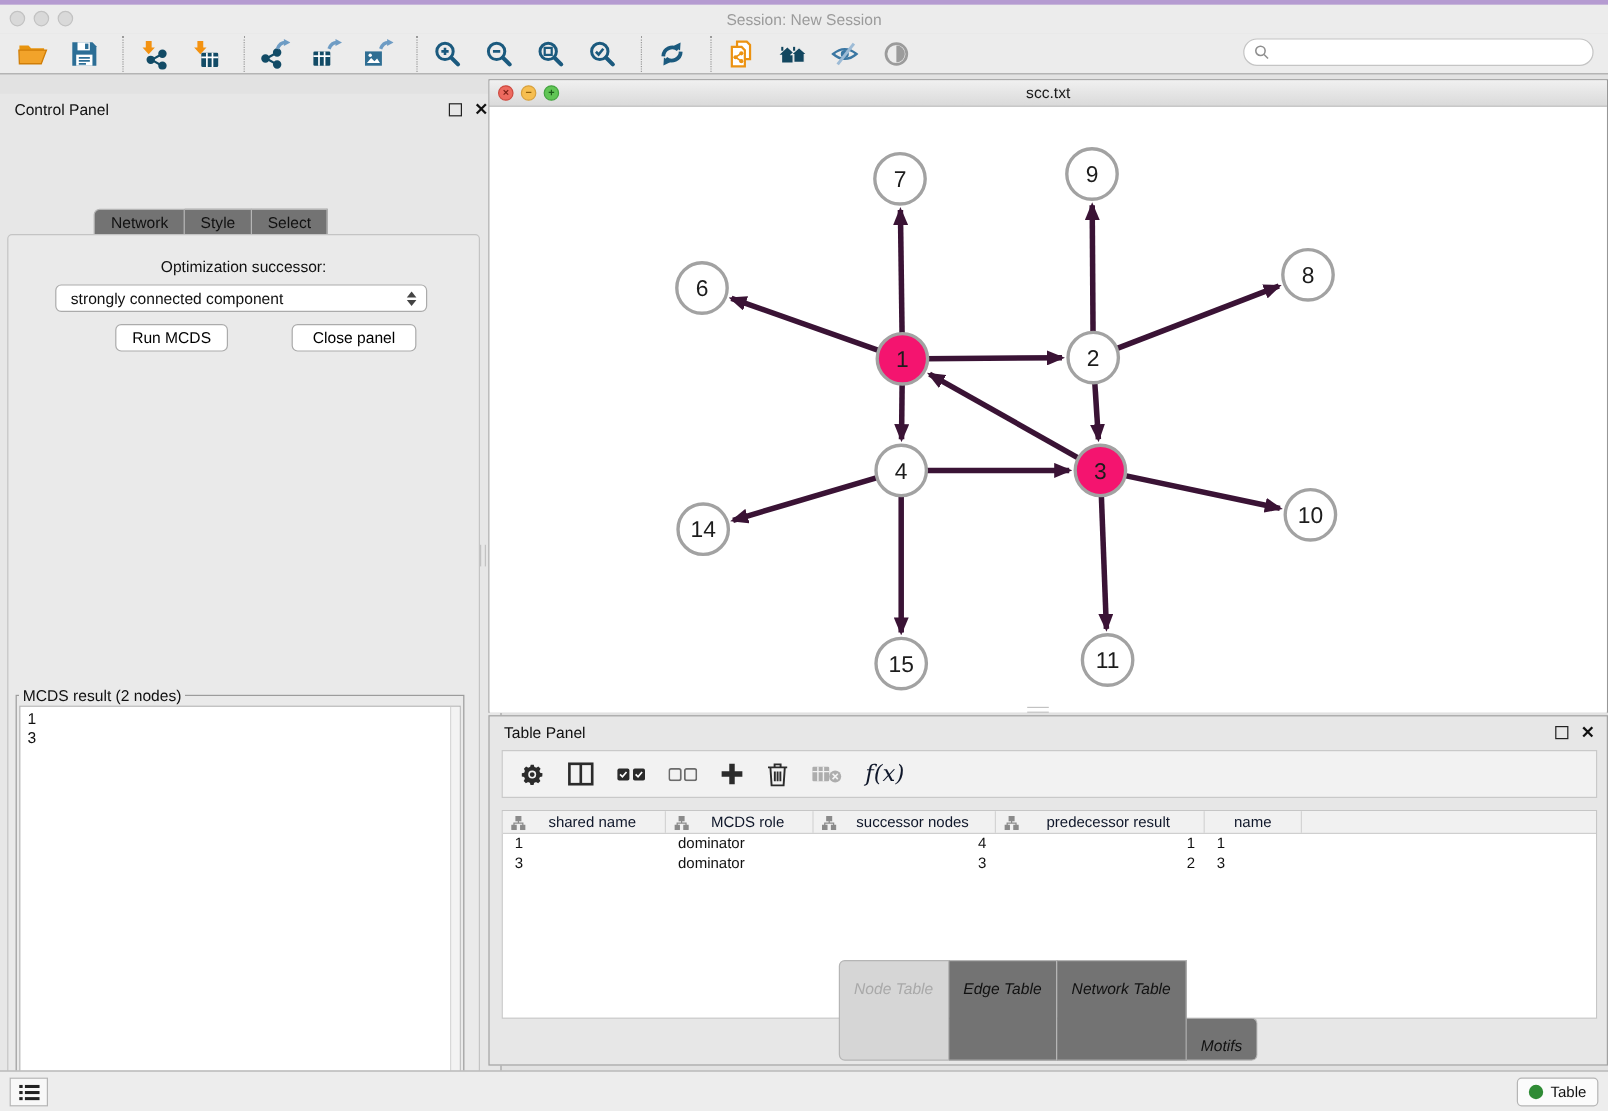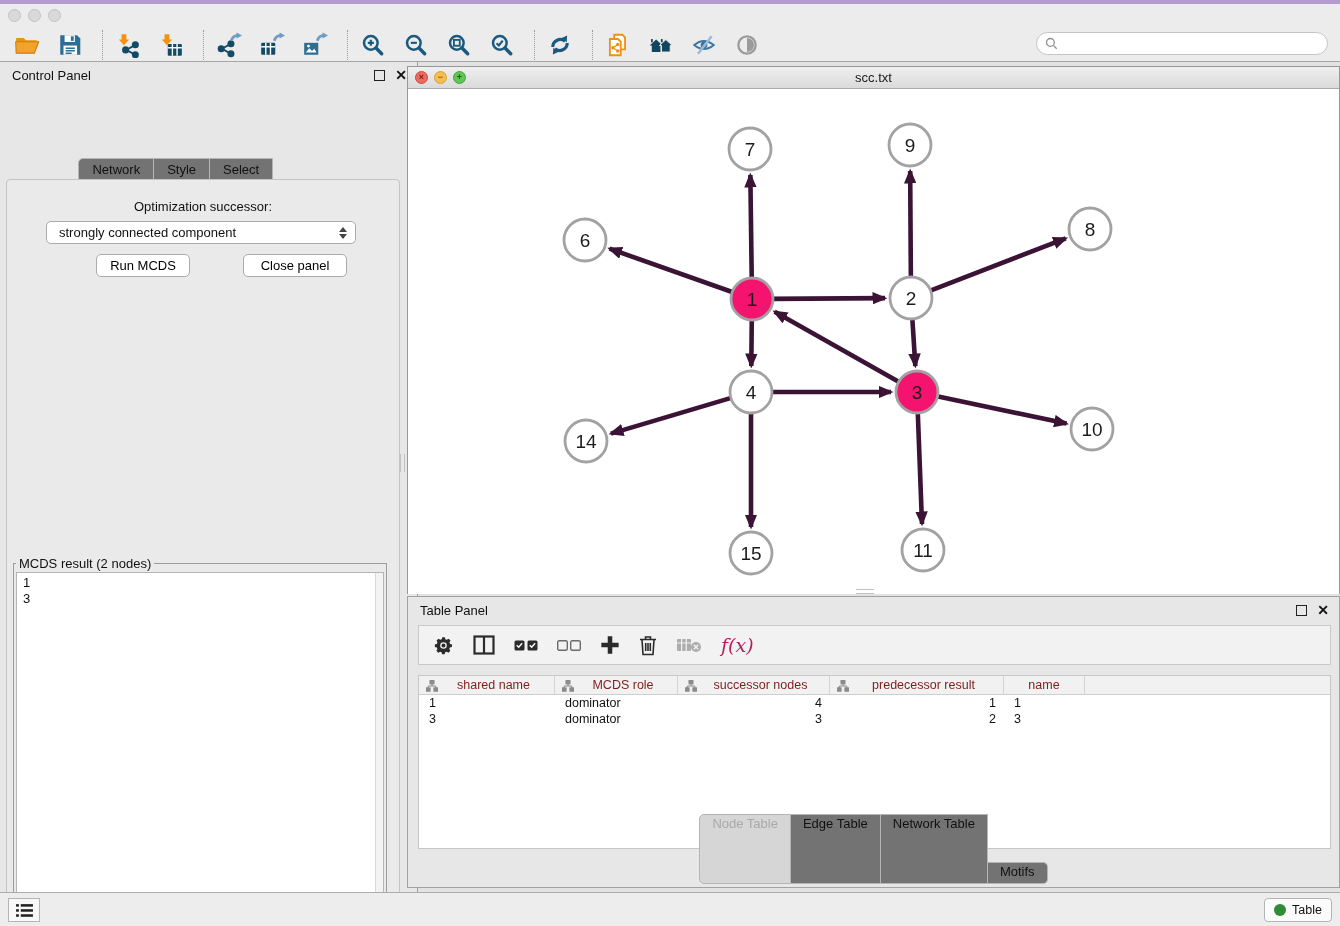--- a/index.html
+++ b/index.html
@@ -19,21 +19,21 @@
   
   .main-toolbar { position:absolute; left:0; top:28px; width:1340px; height:34px; background:#ECECEC; border-bottom:1px solid #A6A6A6; display:flex; align-items:center; padding-left:12px; }
   .tb-icon { width:30px; height:28px; margin-right:13px; display:flex; align-items:center; justify-content:center; cursor:default; }
   .tb-icon svg { width:26px; height:26px; }
   .tb-sep { width:1px; height:30px; border-left:1px dotted #9A9A9A; margin:0 10px 0 4px; }
   .search-wrap { position:absolute; right:12px; top:4px; width:292px; height:23px; background:#fff; border:1px solid #C4C4C4; border-radius:12px; display:flex; align-items:center; padding-left:8px; }
   .search-wrap svg { width:13px; height:13px; flex:0 0 auto; }
   .search-wrap input { border:none; outline:none; background:transparent; flex:1; height:100%; font-size:13px; padding-left:5px; font-family:"Liberation Sans",sans-serif; }
 
   
-  .control-panel { position:absolute; left:0; top:62px; width:418px; height:830px; background:#E7E7E7; border-right:1px solid #9F9F9F; }
+  .control-panel { position:absolute; left:0; top:78px; width:418px; height:830px; background:#E7E7E7; border-right:1px solid #9F9F9F; }
   .panel-header { height:26px; display:flex; align-items:center; padding:0 10px 0 12px; }
   .panel-header .ph-title { flex:1; }
   .ph-float { width:11px; height:11px; border:1.6px solid #222; margin-right:10px; }
   .ph-close { font-weight:bold; font-size:14px; color:#111; line-height:1; }
   .cp-tabs { position:absolute; top:96px; left:0; width:100%; display:flex; justify-content:center; }
   .seg { border:1px solid #B5B5B5; border-left:none; background:#737373; padding:3px 13px 4px; font-size:13px; white-space:nowrap; }
   .seg:first-child { border-left:1px solid #B5B5B5; border-radius:5px 0 0 5px; }
   .seg:last-child { border-radius:0 5px 5px 0;margin-top:48px; }
   .seg.active { background:#DCDCDC; color:#B5B5B5; }
   .cp-content { position:absolute; left:6px; top:117px; width:394px; height:767px; background:#EAEAEA; border:1px solid #C4C4C4; border-radius:4px; }
@@ -57,32 +57,32 @@
   .network-window { position:absolute; left:407px; top:66px; width:933px; height:528px; background:#fff; border:1px solid #979797; }
   .nw-titlebar { height:22px; background:linear-gradient(#F0F0F0,#DADADA); border-bottom:1px solid #ABABAB; position:relative; display:flex; align-items:center; justify-content:center; }
   .nw-lights { position:absolute; left:7px; top:4px; display:flex; gap:6px; }
   .nw-title { font-size:13px; color:#1a1a1a; }
   .nw-canvas { position:relative; width:931px; height:505px; background:#fff; }
 
   
   .table-panel { position:absolute; left:407px; top:596px; width:933px; height:292px; background:#E7E7E7; border:1px solid #A2A2A2; }
   .tp-toolbar { position:absolute; left:10px; top:28px; width:913px; height:40px; background:#F2F2F2; border:1px solid #C9C9C9; display:flex; align-items:center; padding-left:14px; gap:19px; }
   .tp-ic { display:flex; align-items:center; justify-content:center; height:26px; }
-  .fx { font-family:"DejaVu Serif",serif; font-style:italic; font-size:19px; color:#be185d; }
+  .fx { font-family:"DejaVu Serif",serif; font-style:italic; font-size:19px; color:#0f172a; }
   .tp-table { position:absolute; left:10px; top:78px; width:913px; height:174px; background:#fff; border:1px solid #C6C6C6; }
   .tp-head { display:flex; height:19px; background:#F1F1F1; border-bottom:1px solid #CFCFCF; }
-  .tp-hcell { position:relative; border-right:1px solid #D4D4D4; display:flex; align-items:center; font-size:12.5px; color:#7f1d1d; }
+  .tp-hcell { position:relative; border-right:1px solid #D4D4D4; display:flex; align-items:center; font-size:12.5px; color:#0f172a; }
   .tp-hcell .hier { position:absolute; left:7px; top:4px; }
   .tp-hcell .hlabel { flex:1; text-align:center; padding-left:14px; }
   .tp-hcell.noicon .hlabel { padding-left:0; }
   .tp-hfill { flex:1; }
   .tp-row { display:flex; height:16px; font-size:12.5px; }
   .tp-cell { overflow:hidden; white-space:nowrap; }
   .tp-tabs { position:absolute; bottom:3px; left:0; width:100%; display:flex; justify-content:center; }
-  .tp-tabs .seg { padding:1px 12px 4px; }
+  .tp-tabs .seg { padding:15px 12px 4px;font-style:italic; }
   .tp-tabs .seg.active { background:#D6D6D6; color:#A9A9A9; }
 
   
   .status-bar { position:absolute; left:0; top:892px; width:1340px; height:34px; background:#EDEDED; border-top:1px solid #ACACAC; }
   .sb-list-btn { position:absolute; left:8px; top:5px; width:32px; height:24px; background:#F8F8F8; border:1px solid #B5B5B5; display:flex; align-items:center; justify-content:center; }
   .sb-mem-btn { position:absolute; right:8px; top:5px; height:24px; background:#FBFBFB; border:1px solid #B5B5B5; border-radius:4px; display:flex; align-items:center; padding:0 9px; gap:6px; font-size:12.5px; }
   .mem-dot { width:12px; height:12px; border-radius:50%; background:#2F8B35; }
 
   
   .grip-v { position:absolute; left:400px; top:454px; width:5px; height:18px; border-left:1px solid #C2C2C2; border-right:1px solid #C2C2C2; }
@@ -92,20 +92,21 @@
 <body>
 
 <div class="top-strip"></div>
 
 <div class="titlebar">
   <div class="traffic">
     <span class="tl"></span>
     <span class="tl"></span>
     <span class="tl"></span>
   </div>
+  <div class="win-title">Session: New Session</div>
 </div>
 
 <div class="main-toolbar">
   <span class="tb-icon">
     <svg viewBox="0 0 24 24">
         <path fill="#E8940E" d="M2 5.5h7l2 2h10v2.2H2z"></path>
         <path fill="#F2A32A" stroke="#D07E08" d="M1.6 9h21.2L18.8 19.5H2z"></path>
       </svg>
   </span>
   <span class="tb-icon">

